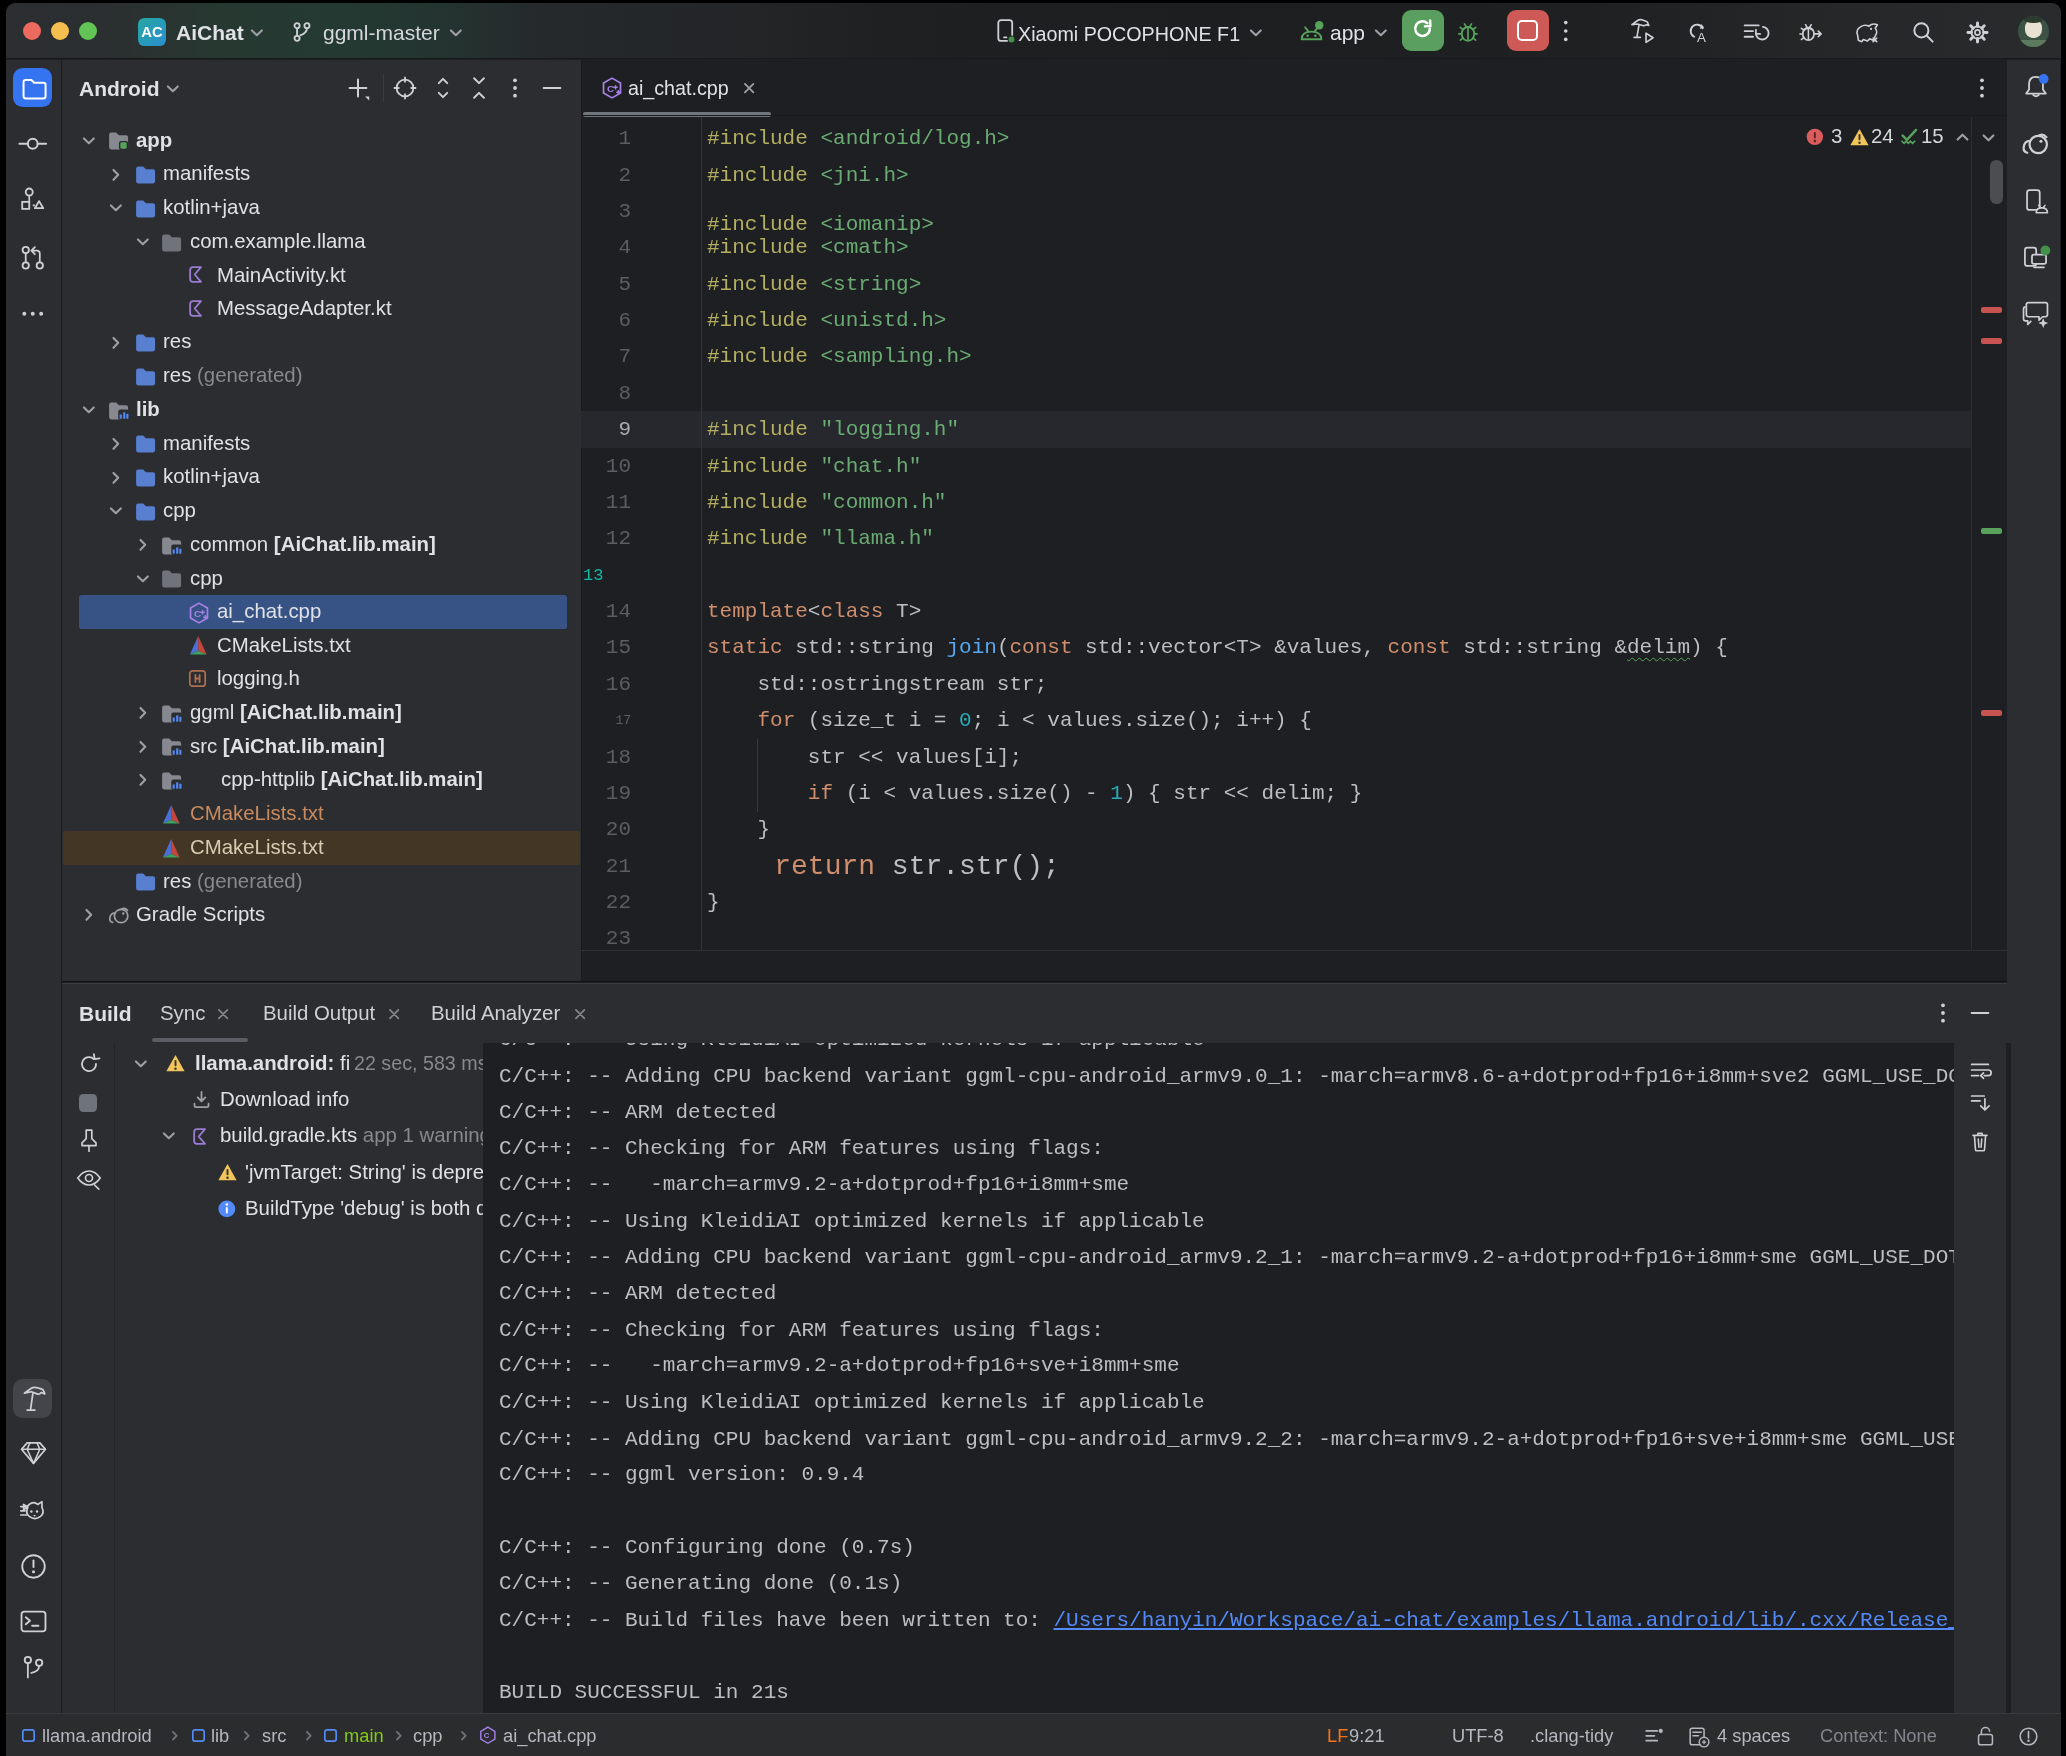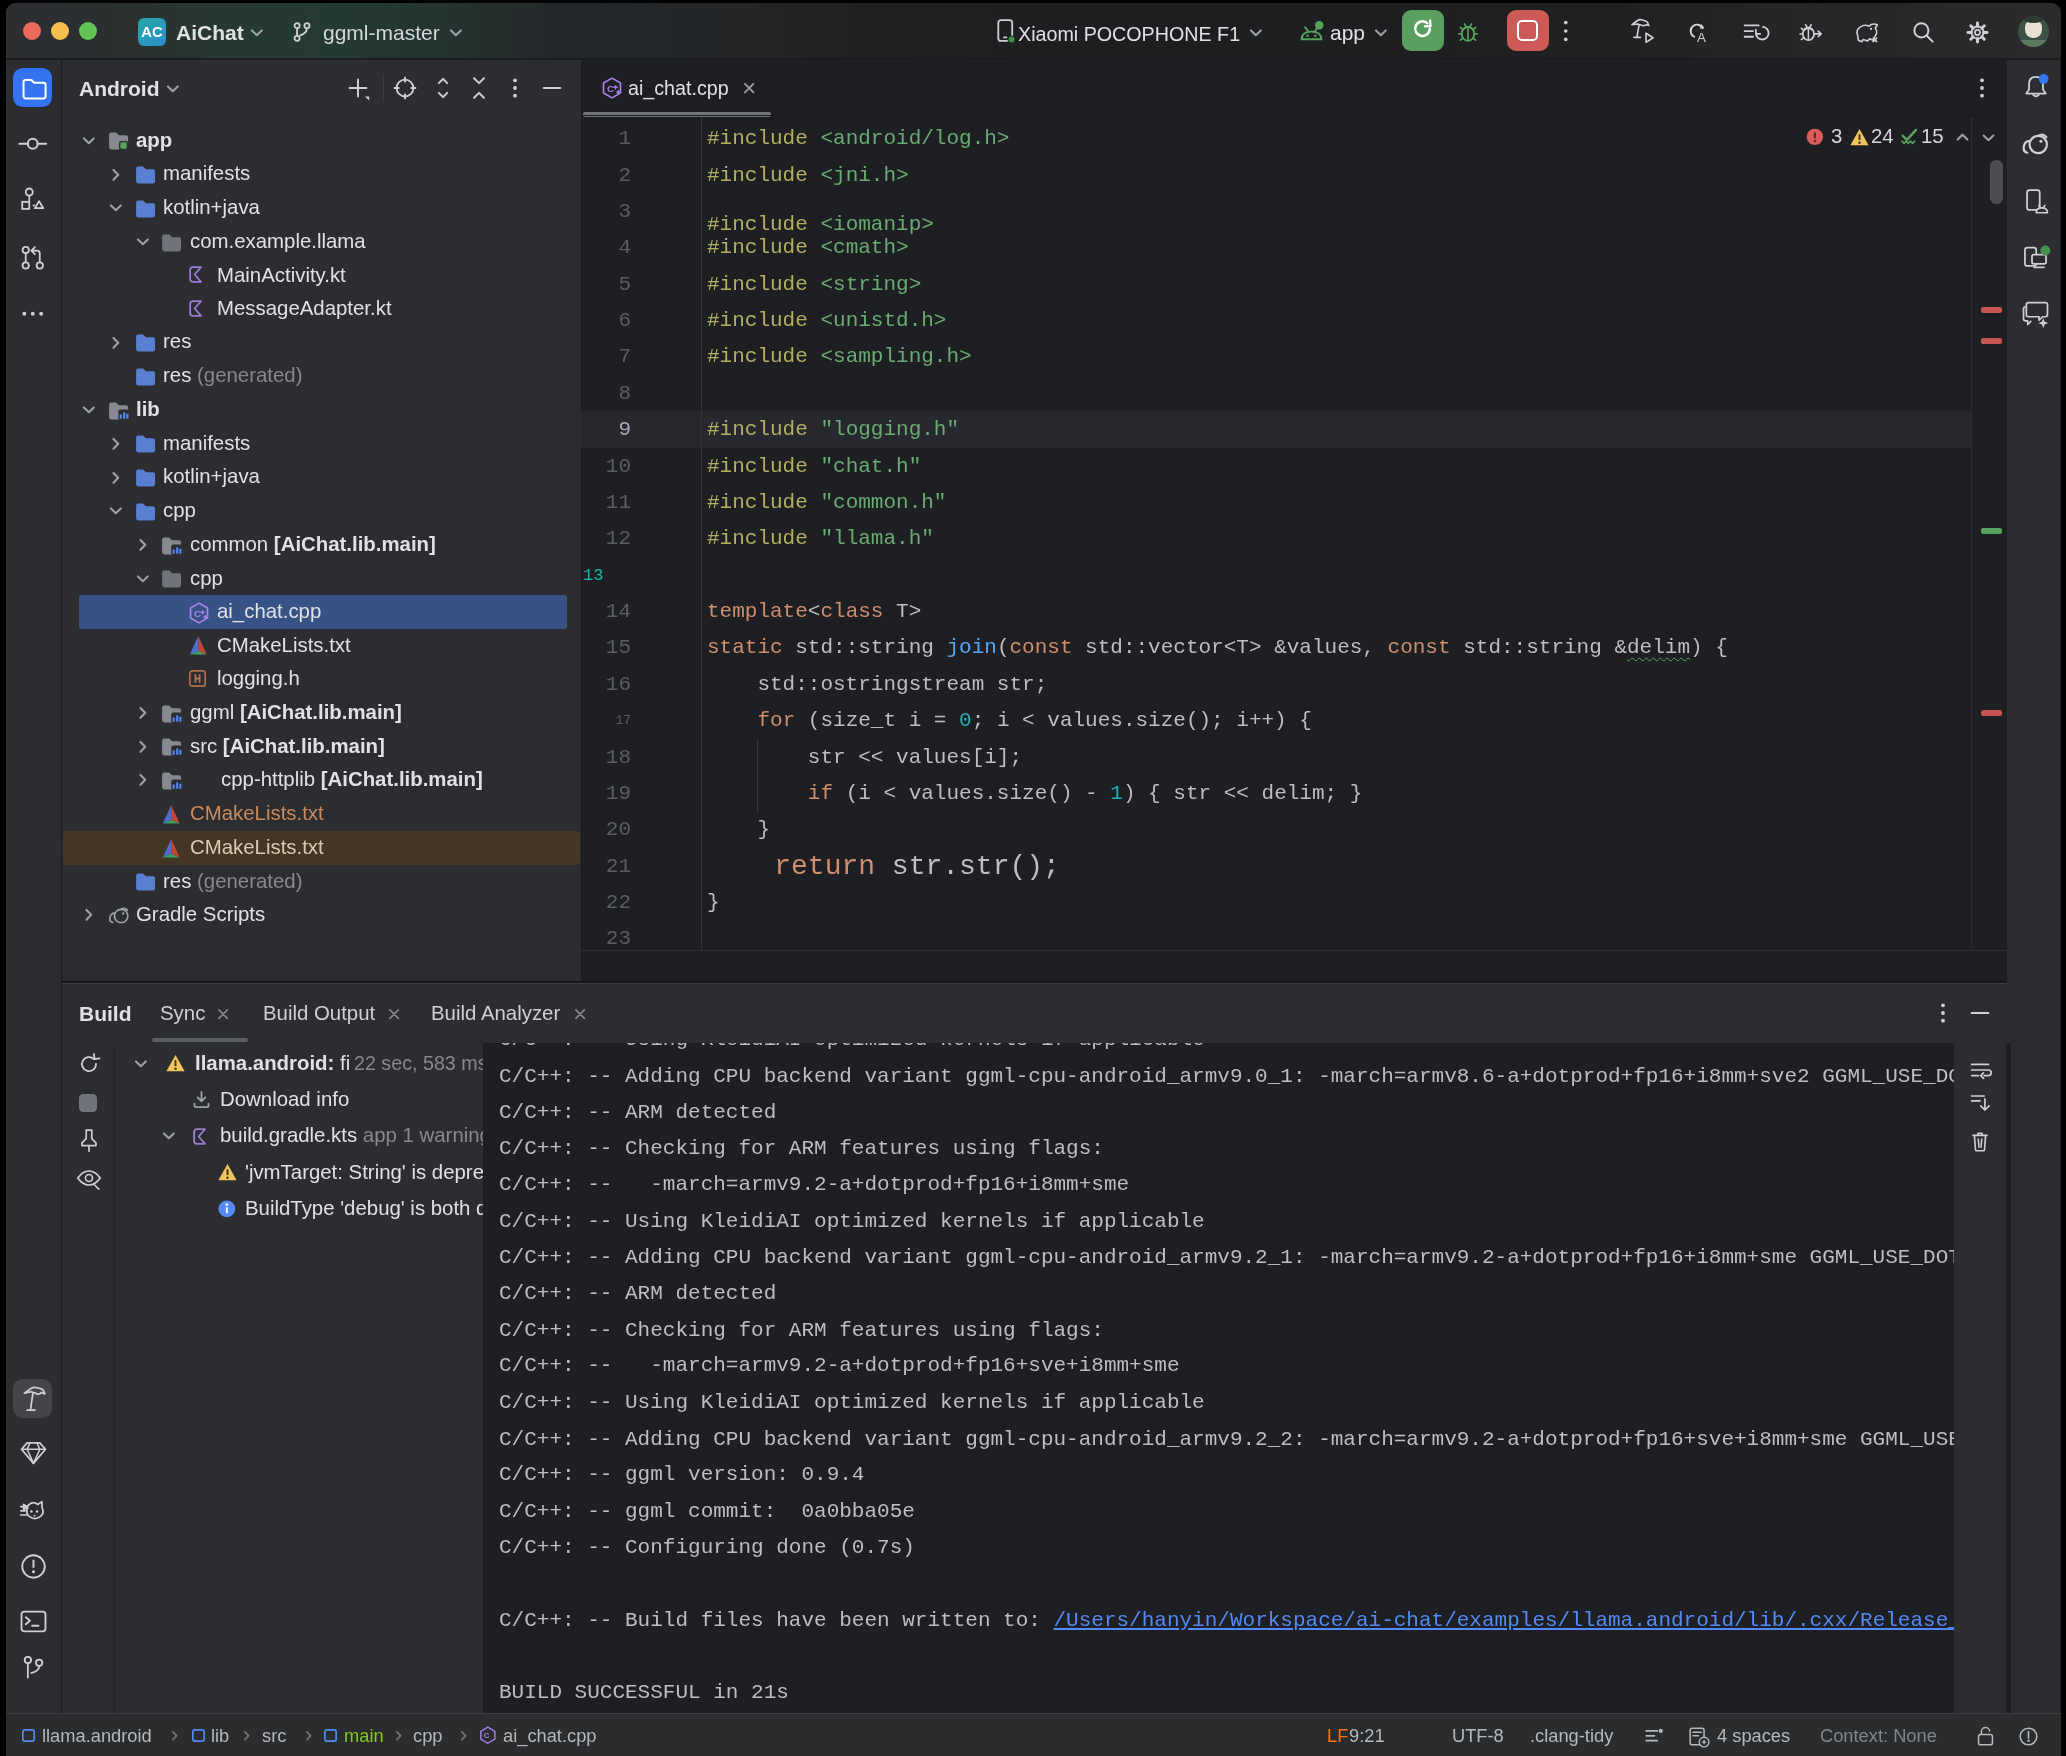--- a/index.html
+++ b/index.html
@@ -777,22 +777,22 @@
 <div class="m" style="left:16px;top:87px;height:37px;line-height:37px;font-size:21px;color:#bcbec4;">C/C++: -- Checking for ARM features using flags:</div>
 <div class="m" style="left:16px;top:123px;height:37px;line-height:37px;font-size:21px;color:#bcbec4;">C/C++: --   -march=armv9.2-a+dotprod+fp16+i8mm+sme</div>
 <div class="m" style="left:16px;top:160px;height:37px;line-height:37px;font-size:21px;color:#bcbec4;">C/C++: -- Using KleidiAI optimized kernels if applicable</div>
 <div class="m" style="left:16px;top:196px;height:37px;line-height:37px;font-size:21px;color:#bcbec4;">C/C++: -- Adding CPU backend variant ggml-cpu-android_armv9.2_1: -march=armv9.2-a+dotprod+fp16+i8mm+sme GGML_USE_DOTPROD_GG</div>
 <div class="m" style="left:16px;top:232px;height:37px;line-height:37px;font-size:21px;color:#bcbec4;">C/C++: -- ARM detected</div>
 <div class="m" style="left:16px;top:269px;height:37px;line-height:37px;font-size:21px;color:#bcbec4;">C/C++: -- Checking for ARM features using flags:</div>
 <div class="m" style="left:16px;top:304px;height:37px;line-height:37px;font-size:21px;color:#bcbec4;">C/C++: --   -march=armv9.2-a+dotprod+fp16+sve+i8mm+sme</div>
 <div class="m" style="left:16px;top:341px;height:37px;line-height:37px;font-size:21px;color:#bcbec4;">C/C++: -- Using KleidiAI optimized kernels if applicable</div>
 <div class="m" style="left:16px;top:378px;height:37px;line-height:37px;font-size:21px;color:#bcbec4;">C/C++: -- Adding CPU backend variant ggml-cpu-android_armv9.2_2: -march=armv9.2-a+dotprod+fp16+sve+i8mm+sme GGML_USE_DOTPRO</div>
 <div class="m" style="left:16px;top:413px;height:37px;line-height:37px;font-size:21px;color:#bcbec4;">C/C++: -- ggml version: 0.9.4</div>
-<div class="m" style="left:16px;top:450px;height:37px;line-height:37px;font-size:21px;color:#bcbec4;">C/C++: -- ggml commit:  0a0bba05e</div>
 <div class="m" style="left:16px;top:486px;height:37px;line-height:37px;font-size:21px;color:#bcbec4;">C/C++: -- Configuring done (0.7s)</div>
+<div class="m" style="left:16px;top:522px;height:37px;line-height:37px;font-size:21px;color:#bcbec4;">C/C++: -- Generating done (0.1s)</div>
 <div class="m" style="left:16px;top:559px;height:37px;line-height:37px;font-size:21px;color:#bcbec4;">C/C++: -- Build files have been written to: <span style="color:#548af7;text-decoration:underline;">/Users/hanyin/Workspace/ai-chat/examples/llama.android/lib/.cxx/Release_</span></div>
 <div class="m" style="left:16px;top:631px;height:37px;line-height:37px;font-size:21px;color:#bcbec4;">BUILD SUCCESSFUL in 21s</div>
 </div>
 <div class="a" style="left:1954px;top:1043px;width:52px;height:670px;background:#2b2d30;"></div>
 <div class="ic" style="left:1966px;top:1056px;">
         <svg width="28" height="28" viewBox="0 0 40 40" fill="none">
           <path d="M8 12 h24 M8 20 h24 q4 0 4 4 q0 4-4 4 h-6 M8 28 h10" stroke="#ced0d6" stroke-width="2.4" fill="none" stroke-linecap="round"></path>
           <path d="M25 24 l-4 4 4 4" stroke="#ced0d6" stroke-width="2.4" fill="none" stroke-linecap="round" stroke-linejoin="round"></path>
         </svg>
       </div>

